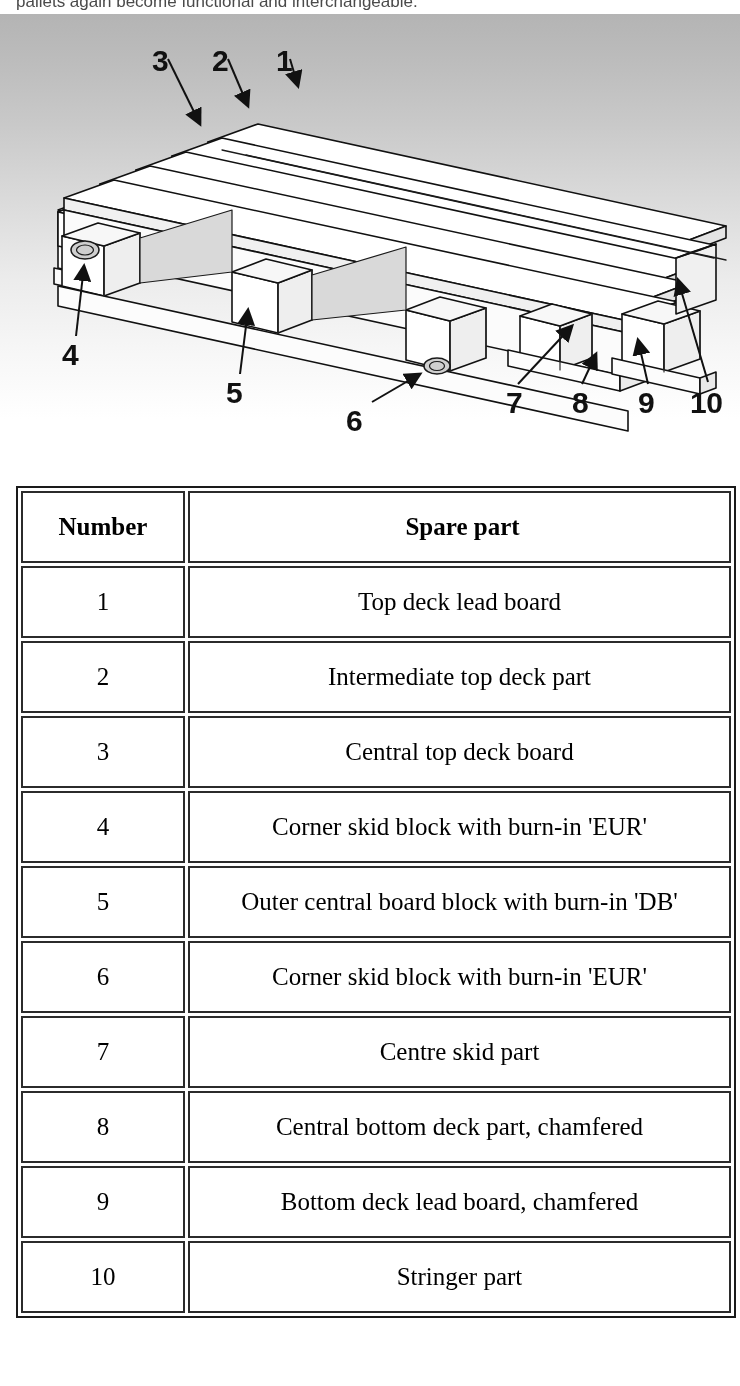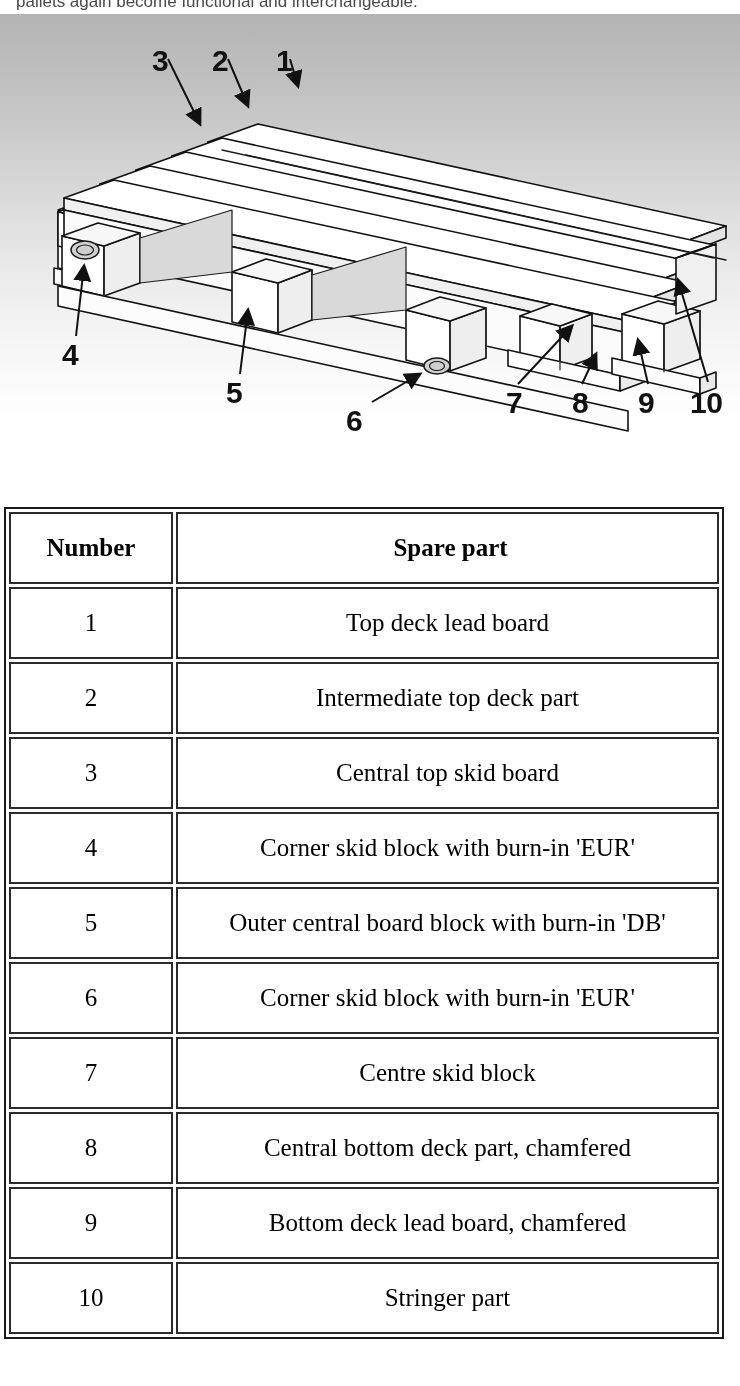--- a/index.html
+++ b/index.html
@@ -64,24 +64,23 @@
     font-weight: bold;
     font-size: 30px;
     line-height: 30px;
     color: #111111;
     letter-spacing: -0.5px;
   }
 
   
   .parts-table-wrap {
     position: absolute;
-    left: 4px;
+    left: 16px;
     top: 486px;
     width: 720px;
-    margin-top: 21px;
   }
   table.parts {
     border-collapse: separate;
     border-spacing: 3px;
     border: 2px solid #1a1a1a;
     background: #ffffff;
     width: 720px;
     table-layout: fixed;
   }
   table.parts th,
@@ -288,37 +287,37 @@
       <tr>
         <td class="col-num">1</td>
         <td class="col-part">Top deck lead board</td>
       </tr>
       <tr>
         <td class="col-num">2</td>
         <td class="col-part">Intermediate top deck part</td>
       </tr>
       <tr>
         <td class="col-num">3</td>
-        <td class="col-part">Central top skid board</td>
+        <td class="col-part">Central top deck board</td>
       </tr>
       <tr>
         <td class="col-num">4</td>
         <td class="col-part">Corner skid block with burn-in 'EUR'</td>
       </tr>
       <tr>
         <td class="col-num">5</td>
         <td class="col-part">Outer central board block with burn-in 'DB'</td>
       </tr>
       <tr>
         <td class="col-num">6</td>
         <td class="col-part">Corner skid block with burn-in 'EUR'</td>
       </tr>
       <tr>
         <td class="col-num">7</td>
-        <td class="col-part">Centre skid block</td>
+        <td class="col-part">Centre skid part</td>
       </tr>
       <tr>
         <td class="col-num">8</td>
         <td class="col-part">Central bottom deck part, chamfered</td>
       </tr>
       <tr>
         <td class="col-num">9</td>
         <td class="col-part">Bottom deck lead board, chamfered</td>
       </tr>
       <tr>

